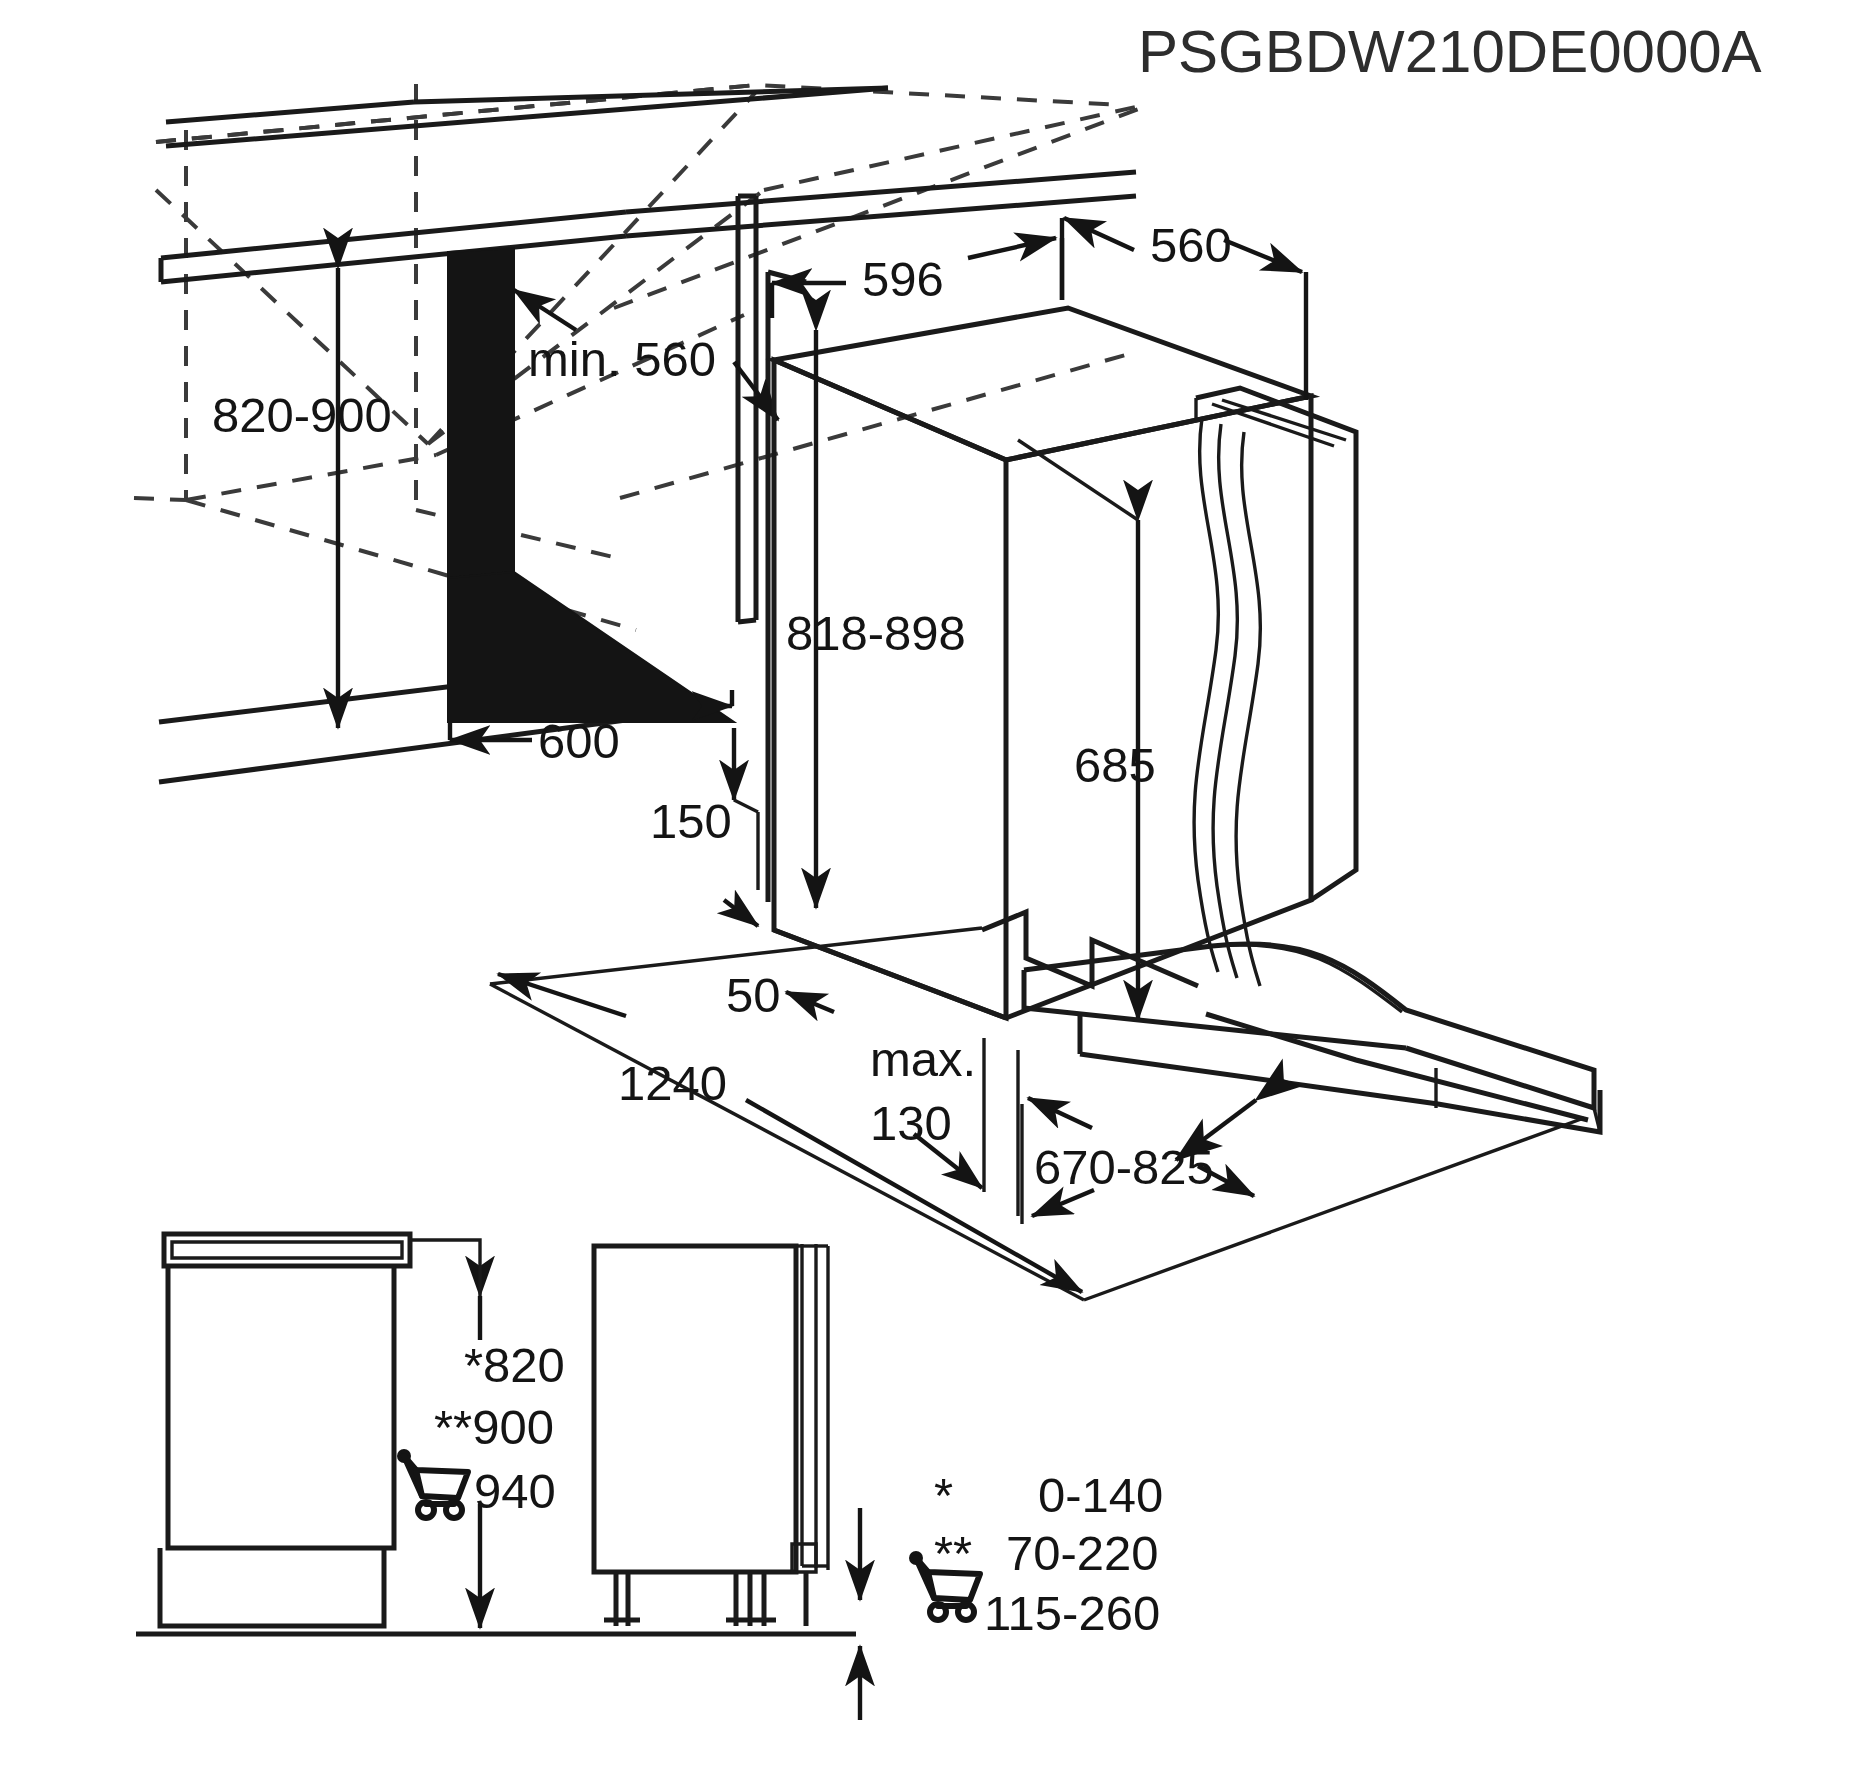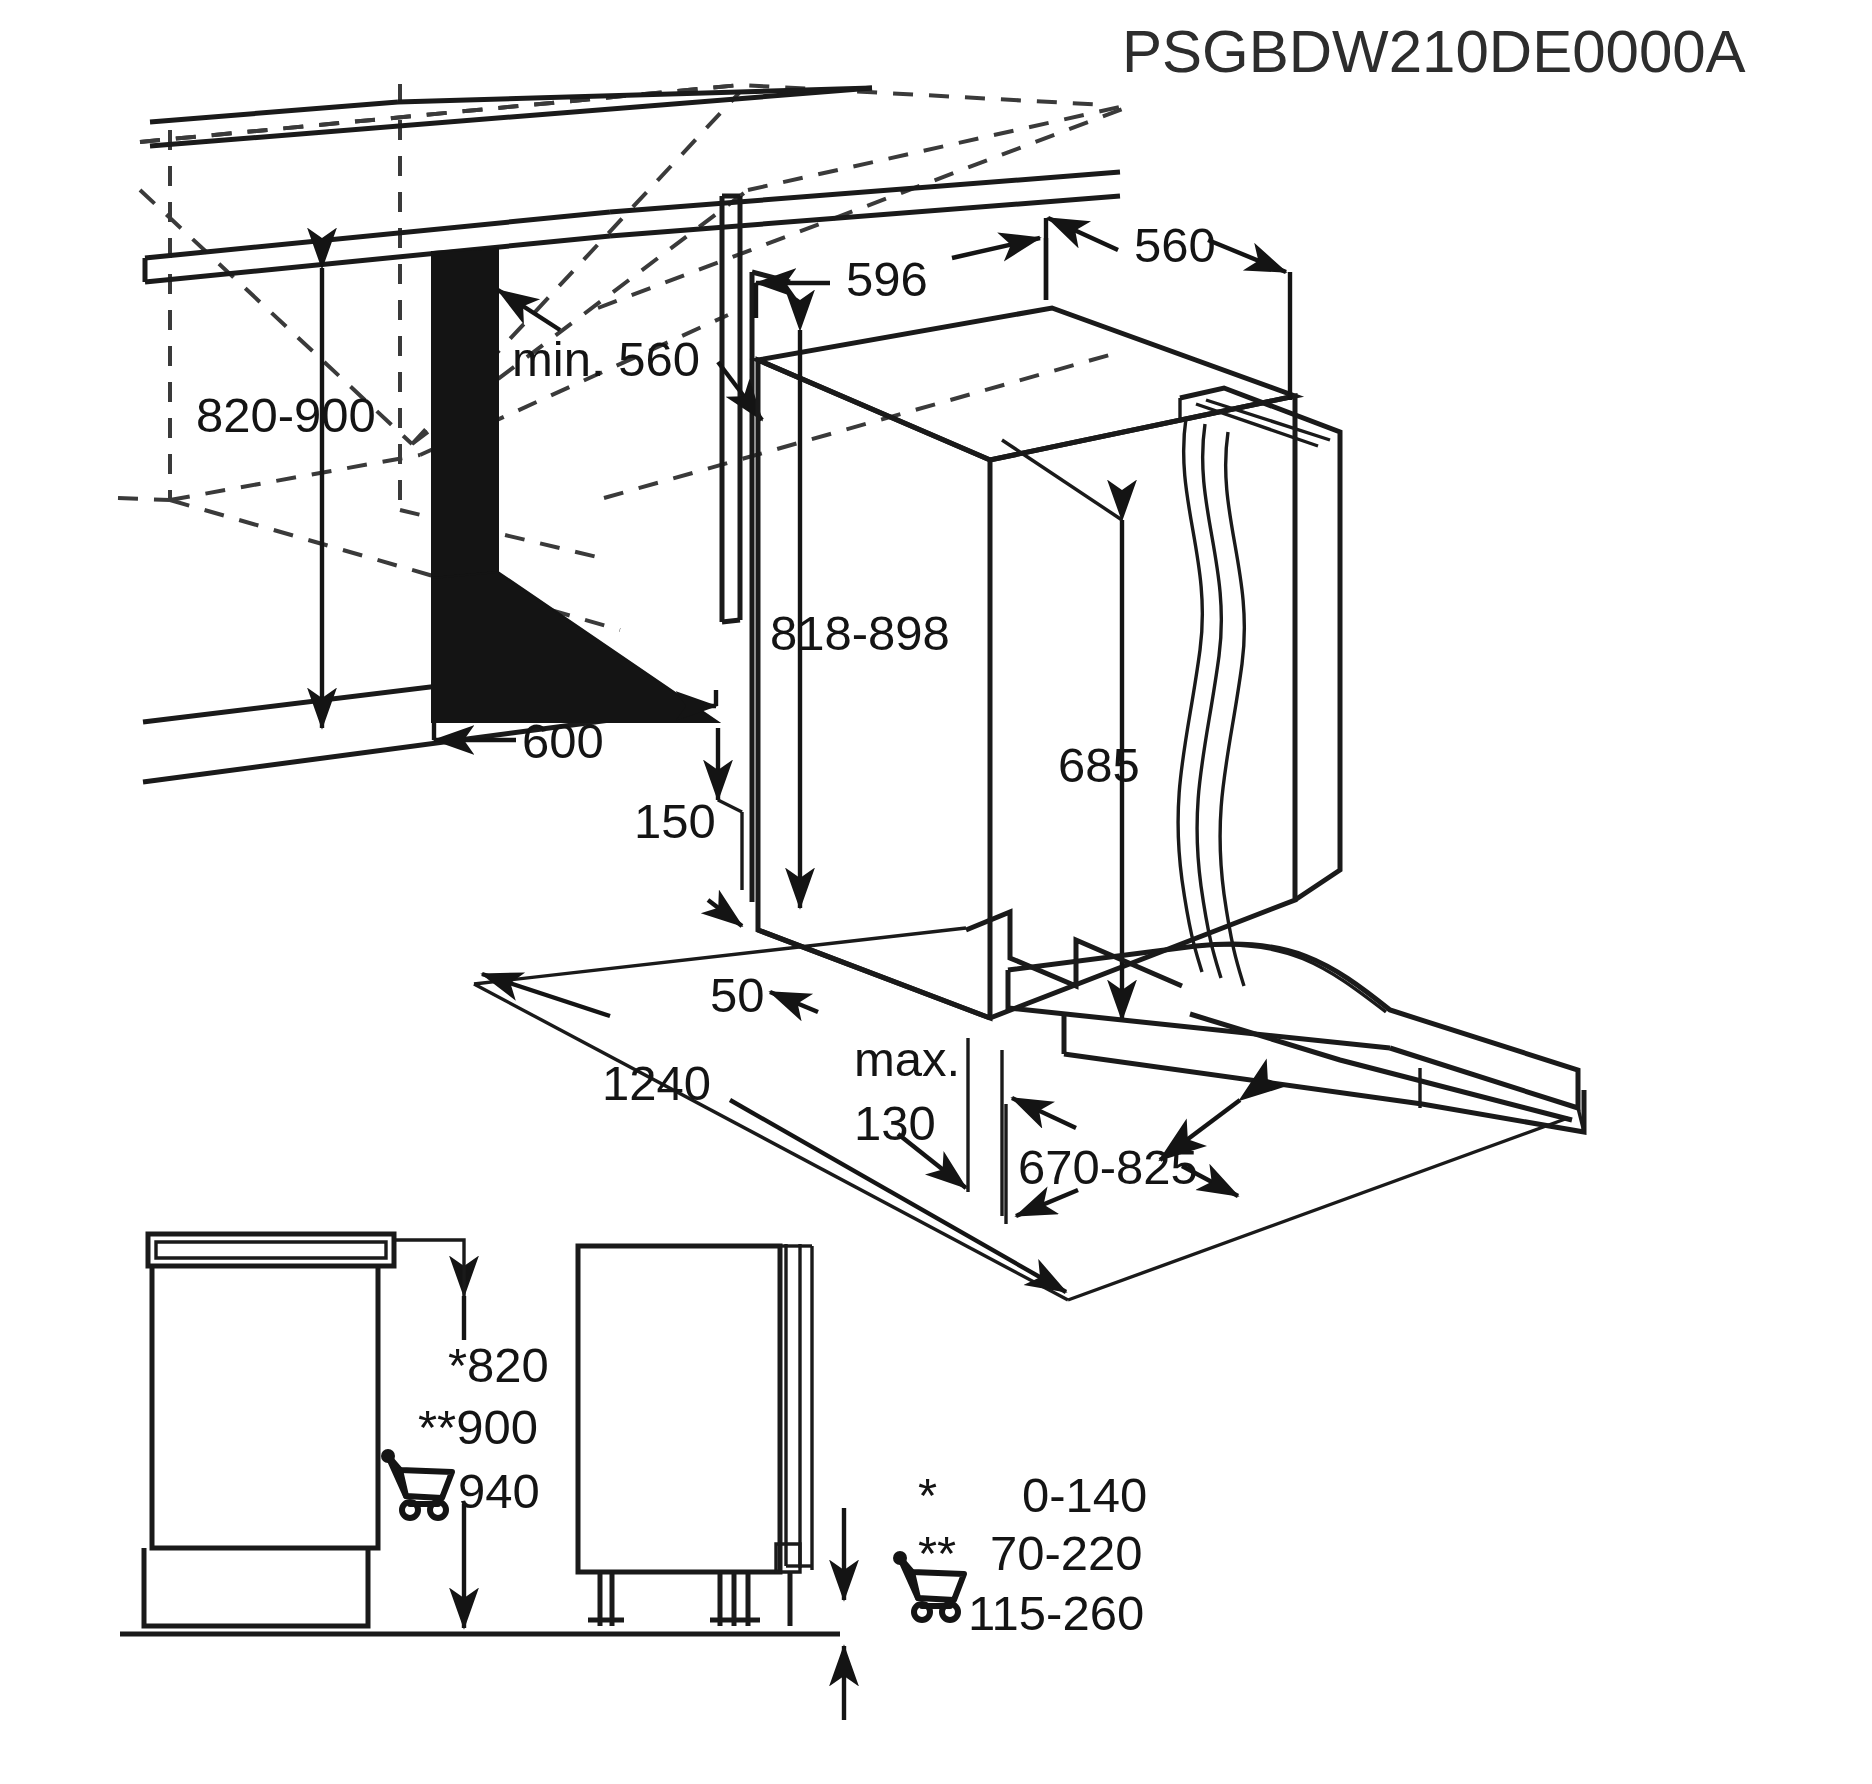--- a/index.html
+++ b/index.html
@@ -12,20 +12,21 @@
     height: 1784px;
     font-family: "Liberation Sans", sans-serif;
     overflow: hidden;
     position: relative;
   }
   #sheet {
     position: relative;
     width: 1492px;
     height: 1784px;
     background: #ffffff;
+    margin-left: 16px;
   }
   svg#drawing {
     position: absolute;
     top: 0;
     left: 0;
     width: 1872px;
     height: 1784px;
     display: block;
   }
   .solid {

